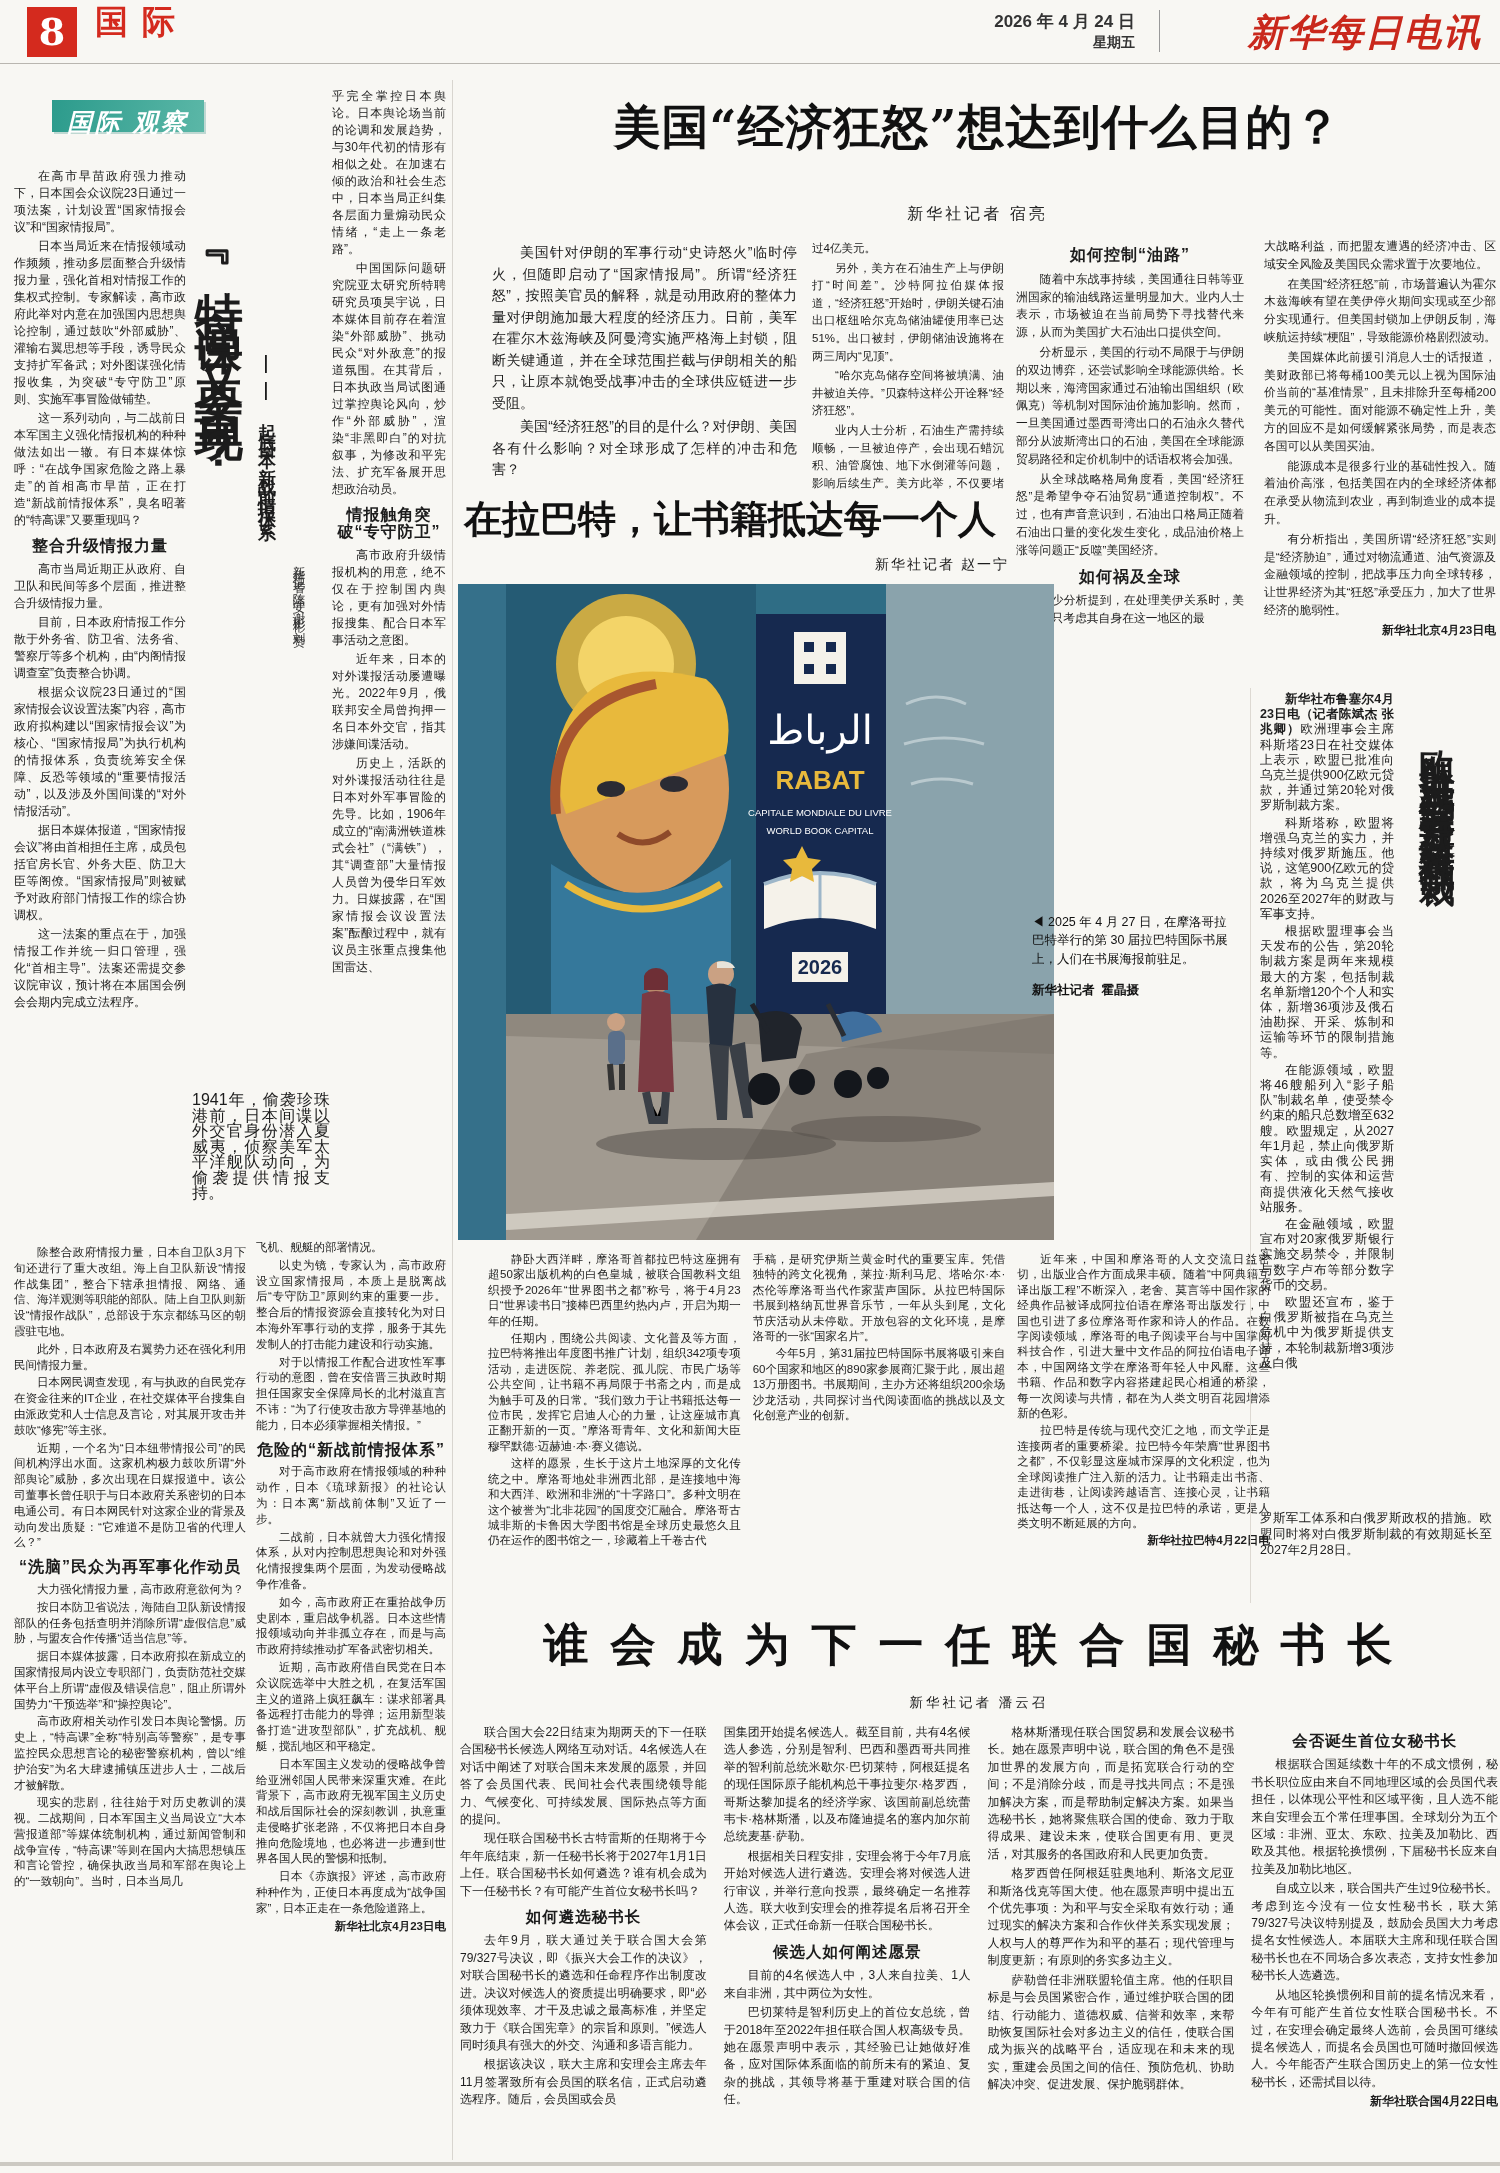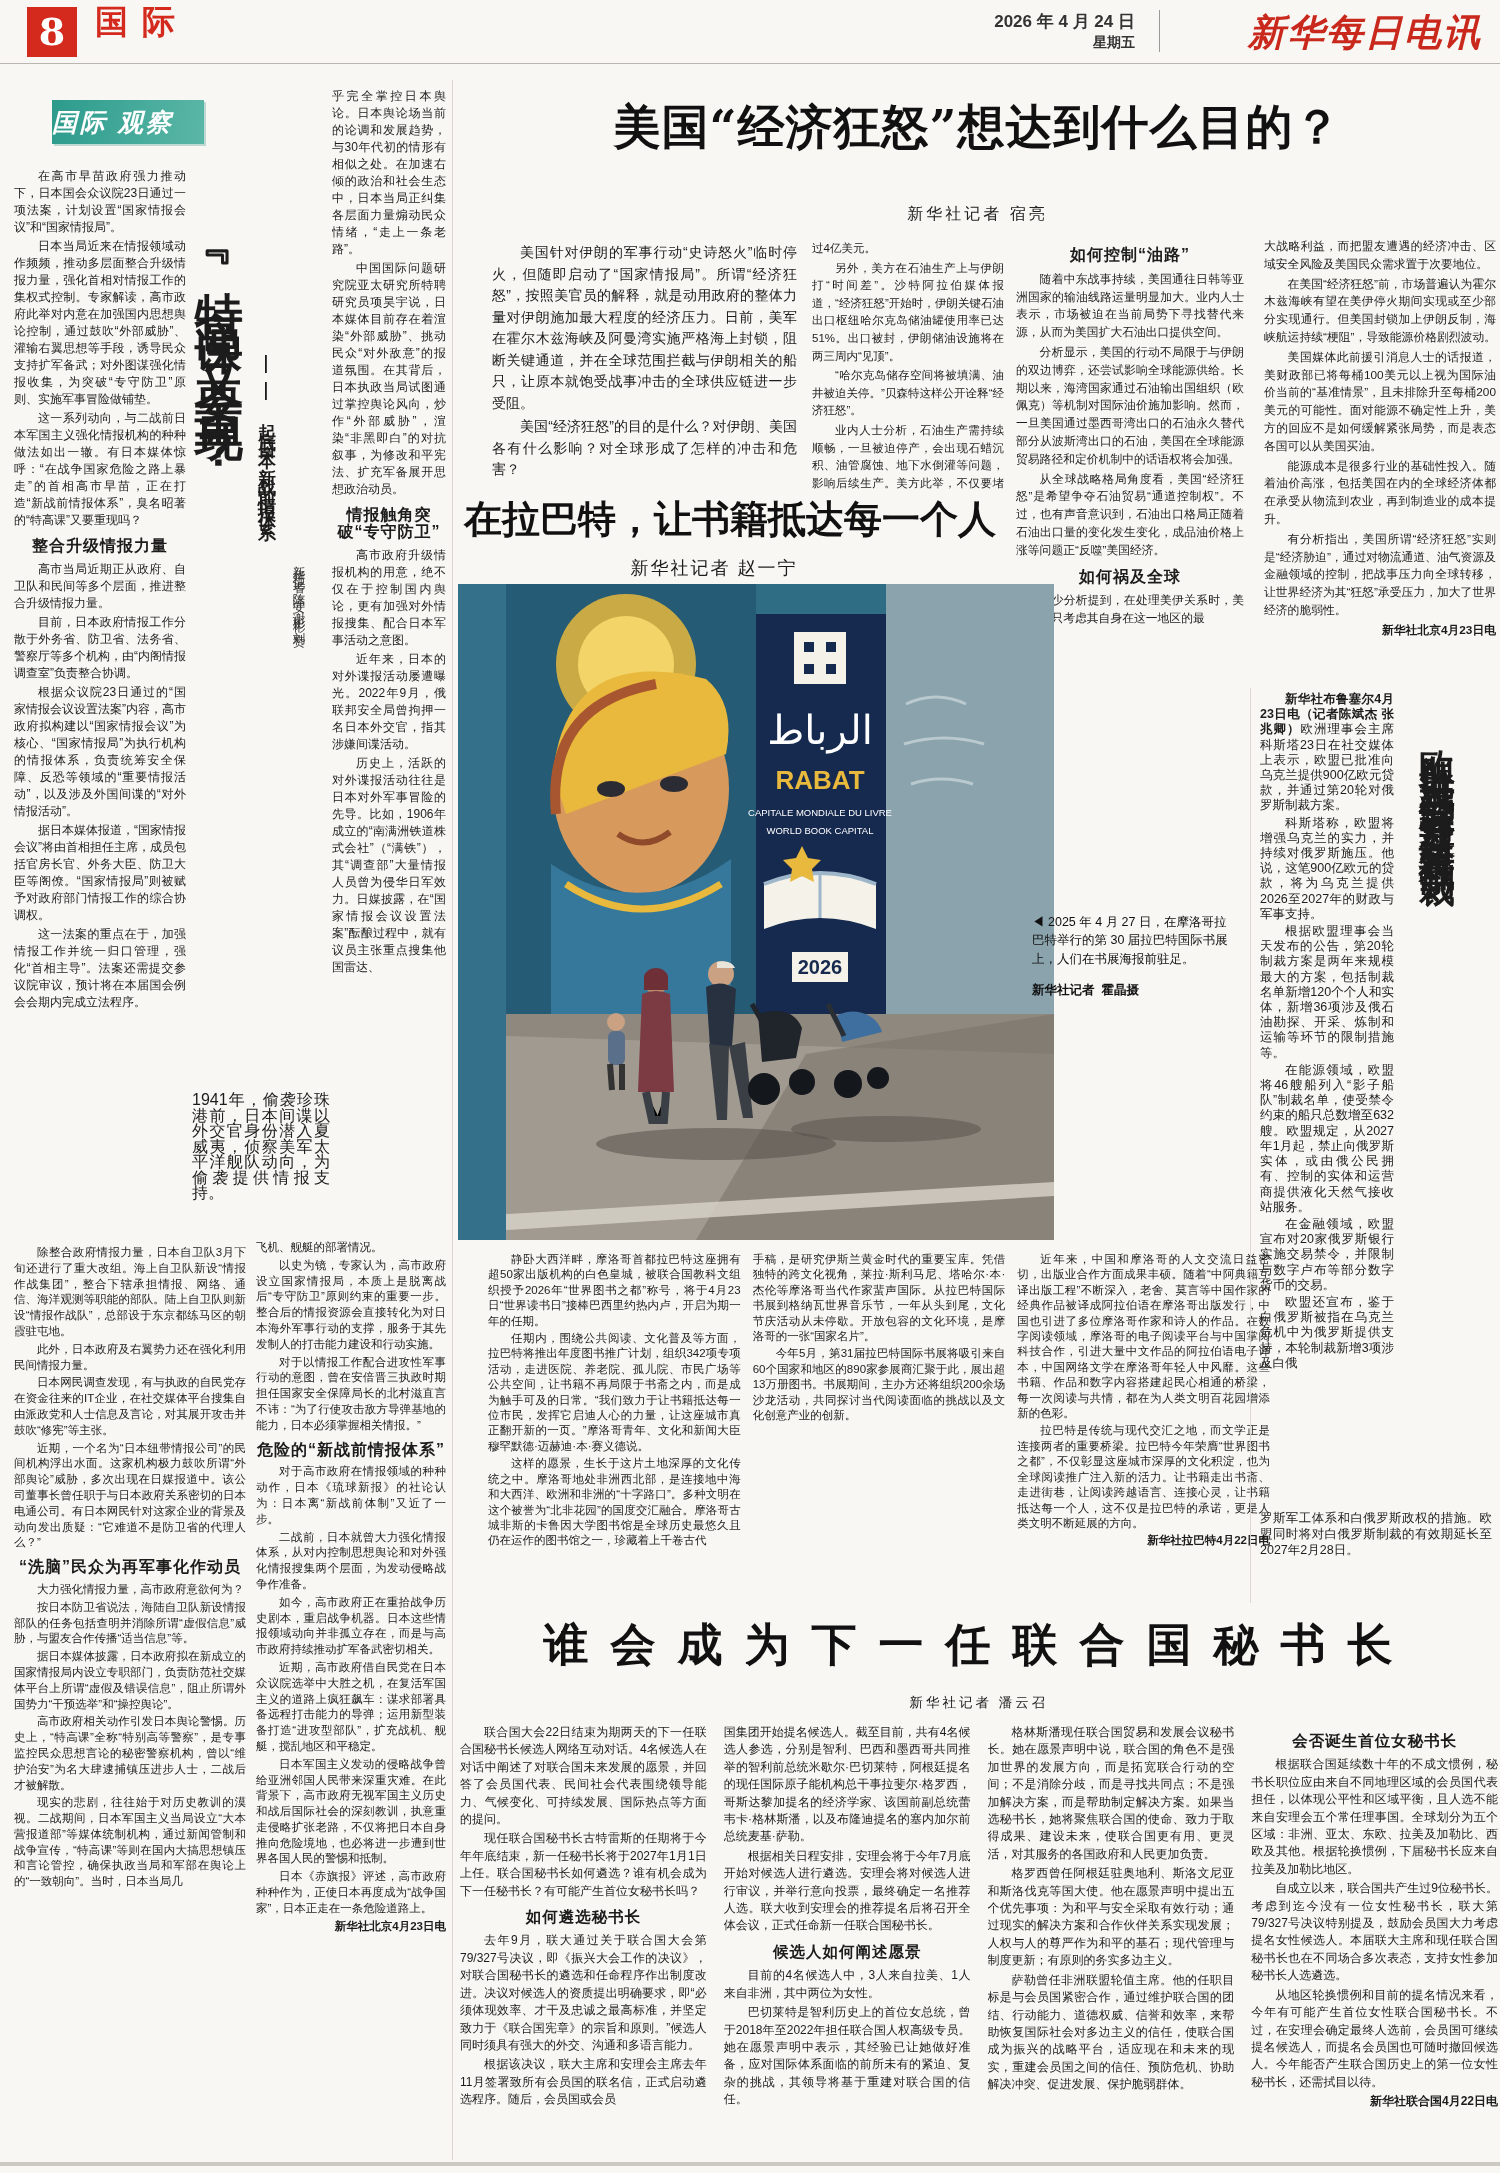--- a/index.html
+++ b/index.html
@@ -15,22 +15,22 @@
   .masthead{position:absolute;right:18px;top:8px;color:#c9281c;font-size:37px;font-weight:bold;
     font-family:"DejaVu Serif",serif;letter-spacing:2px;font-style:italic;}
   
   .col{overflow:hidden;text-align:justify;}
   .col p{margin:0 0 2px 0;}
   .fl-p{text-indent:2em;}
   .fl-c{text-indent:0;}
   .fl-d{text-align:right;font-weight:bold;text-indent:0;}
   h4.fl-h{margin:8px 0 7px 0;text-align:center;font-size:16px;letter-spacing:1px;text-indent:0;}
   
-  .badge{position:absolute;left:52px;top:100px;width:152px;height:44px;background:linear-gradient(100deg,#2c9b8c,#5bb7a7);
-    color:#fff;font-size:25px;font-weight:bold;font-style:italic;text-align:left;line-height:44px;letter-spacing:3px;
+  .badge{position:absolute;left:52px;top:100px;width:152px;height:32px;background:linear-gradient(100deg,#2c9b8c,#5bb7a7);
+    color:#fff;font-size:25px;font-weight:bold;font-style:italic;text-align:center;line-height:44px;letter-spacing:3px;
     box-shadow:2px 2px 0 #bfd8d2;}
   .jpA-up{position:absolute;left:14px;top:168px;width:172px;height:1065px;font-size:12px;line-height:17px;}
   .jpB-up{position:absolute;left:332px;top:88px;width:114px;height:1146px;font-size:12px;line-height:17px;}
   .jpA-low{position:absolute;left:14px;top:1245px;width:232px;height:915px;font-size:11.5px;line-height:15.8px;}
   .jpB-low{position:absolute;left:256px;top:1240px;width:190px;height:922px;font-size:11.5px;line-height:15.8px;}
   .vhead-wrap{position:absolute;left:192px;top:235px;width:138px;height:845px;display:flex;flex-direction:row;justify-content:flex-start;}
   .vh-main{writing-mode:vertical-rl;font-size:48px;font-weight:bold;font-family:"DejaVu Serif",serif;letter-spacing:18px;line-height:56px;}
   .vh-sub{writing-mode:vertical-rl;font-size:18px;font-weight:bold;letter-spacing:9px;margin:120px 6px 0 4px;line-height:30px;}
   .vh-by{writing-mode:vertical-rl;font-size:12.5px;letter-spacing:4px;margin-top:320px;color:#333;line-height:22px;}
   .jp-midnote{position:absolute;left:192px;top:1092px;width:138px;height:140px;font-size:16px;line-height:15.5px;}
@@ -39,21 +39,21 @@
   .us-headline{position:absolute;left:460px;top:96px;width:1035px;height:64px;text-align:center;
     font-size:47px;font-weight:bold;font-family:"DejaVu Serif",serif;letter-spacing:1px;color:#111;}
   .us-byline{position:absolute;left:460px;top:204px;width:1035px;text-align:center;font-size:16px;letter-spacing:3px;color:#222;}
   .us-c1{position:absolute;left:492px;top:242px;width:305px;height:248px;font-size:14px;line-height:21.5px;}
   .us-c2{position:absolute;left:812px;top:240px;width:192px;height:252px;font-size:11.5px;line-height:17.6px;}
   .us-c3{position:absolute;left:1016px;top:238px;width:228px;height:425px;font-size:11.8px;line-height:17.8px;}
   .us-c4{position:absolute;left:1264px;top:238px;width:232px;height:428px;font-size:11.8px;line-height:17.8px;}
   
   .rb-headline{position:absolute;left:455px;top:494px;width:550px;height:52px;text-align:center;
     font-size:38px;font-weight:bold;font-family:"DejaVu Serif",serif;color:#111;}
-  .rb-byline{position:absolute;left:439px;top:556px;width:550px;text-align:center;font-size:18px;letter-spacing:2px;}
+  .rb-byline{position:absolute;left:459px;top:556px;width:550px;text-align:right;font-size:14px;letter-spacing:2px;}
   .rb-photo{position:absolute;left:458px;top:584px;width:548px;height:656px;overflow:hidden;background:#35708a;padding-left:48px;}
   .rb-caption{position:absolute;left:1032px;top:900px;width:202px;height:210px;font-size:12.5px;line-height:18.5px;font-weight:500;color:#111;}
   .rb-caption .credit{text-align:left;font-weight:bold;margin-top:4px;}
   .rb-cols{position:absolute;left:460px;top:1252px;width:782px;height:350px;display:flex;gap:12px;margin-left:28px;}
   .rb-cols .col{flex:1;font-size:11.5px;line-height:15.4px;}
   
   .vrule-eu{position:absolute;left:1250px;top:688px;width:1px;height:915px;background:#ddd9d2;}
   .eu-col{position:absolute;left:1260px;top:692px;width:134px;height:812px;font-size:12.5px;line-height:15.2px;}
   .eu-vhead{position:absolute;left:1404px;top:722px;width:66px;height:786px;writing-mode:vertical-rl;
     font-size:36px;font-weight:bold;font-family:"DejaVu Serif",serif;letter-spacing:7px;line-height:64px;}

